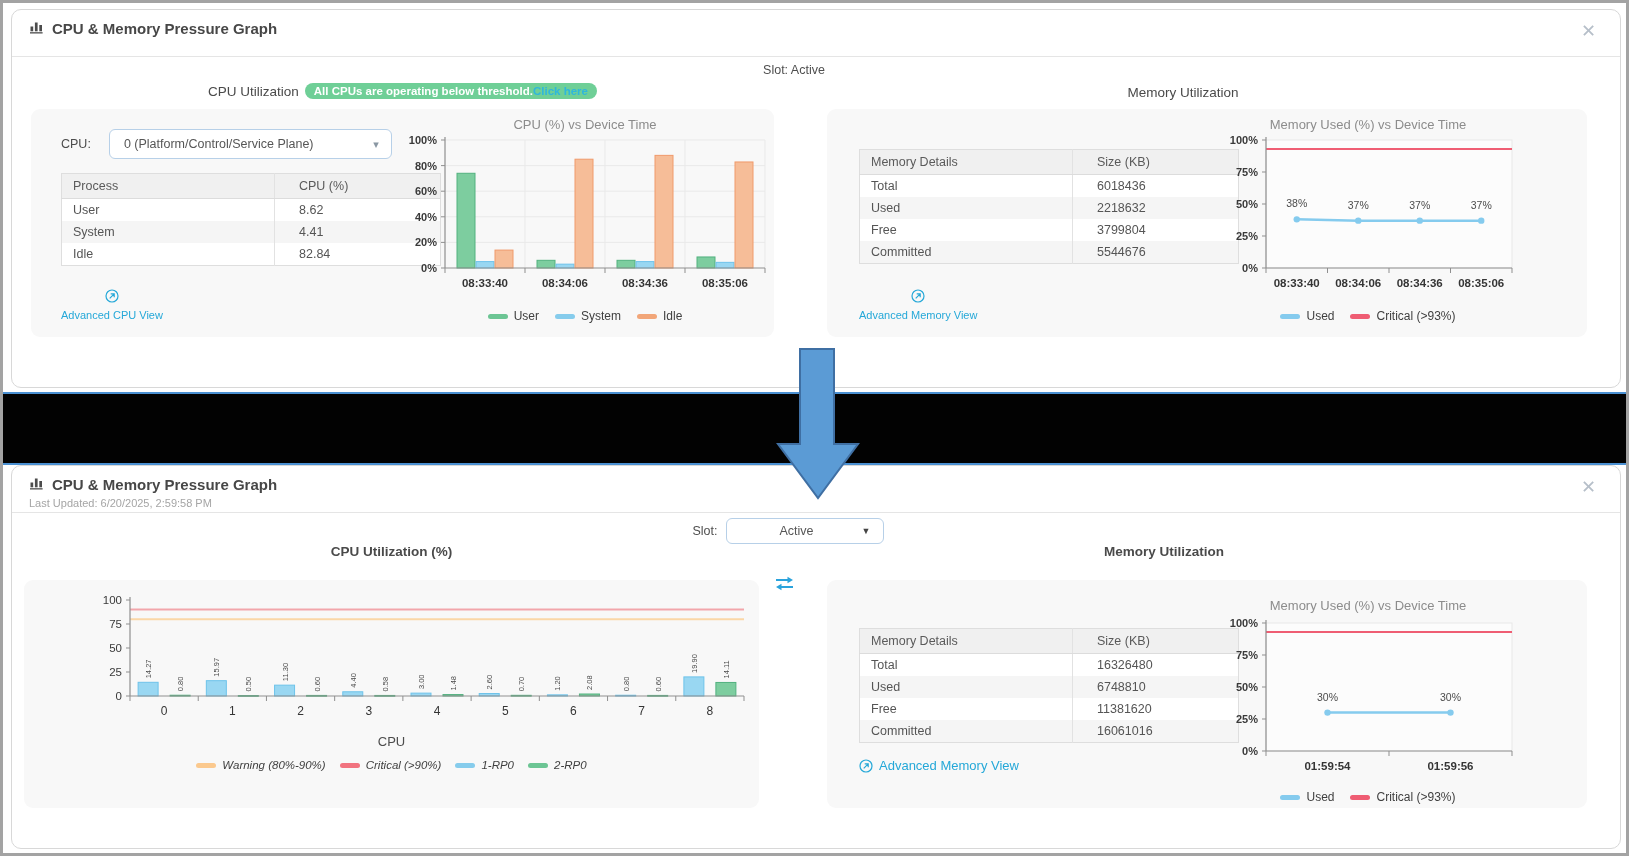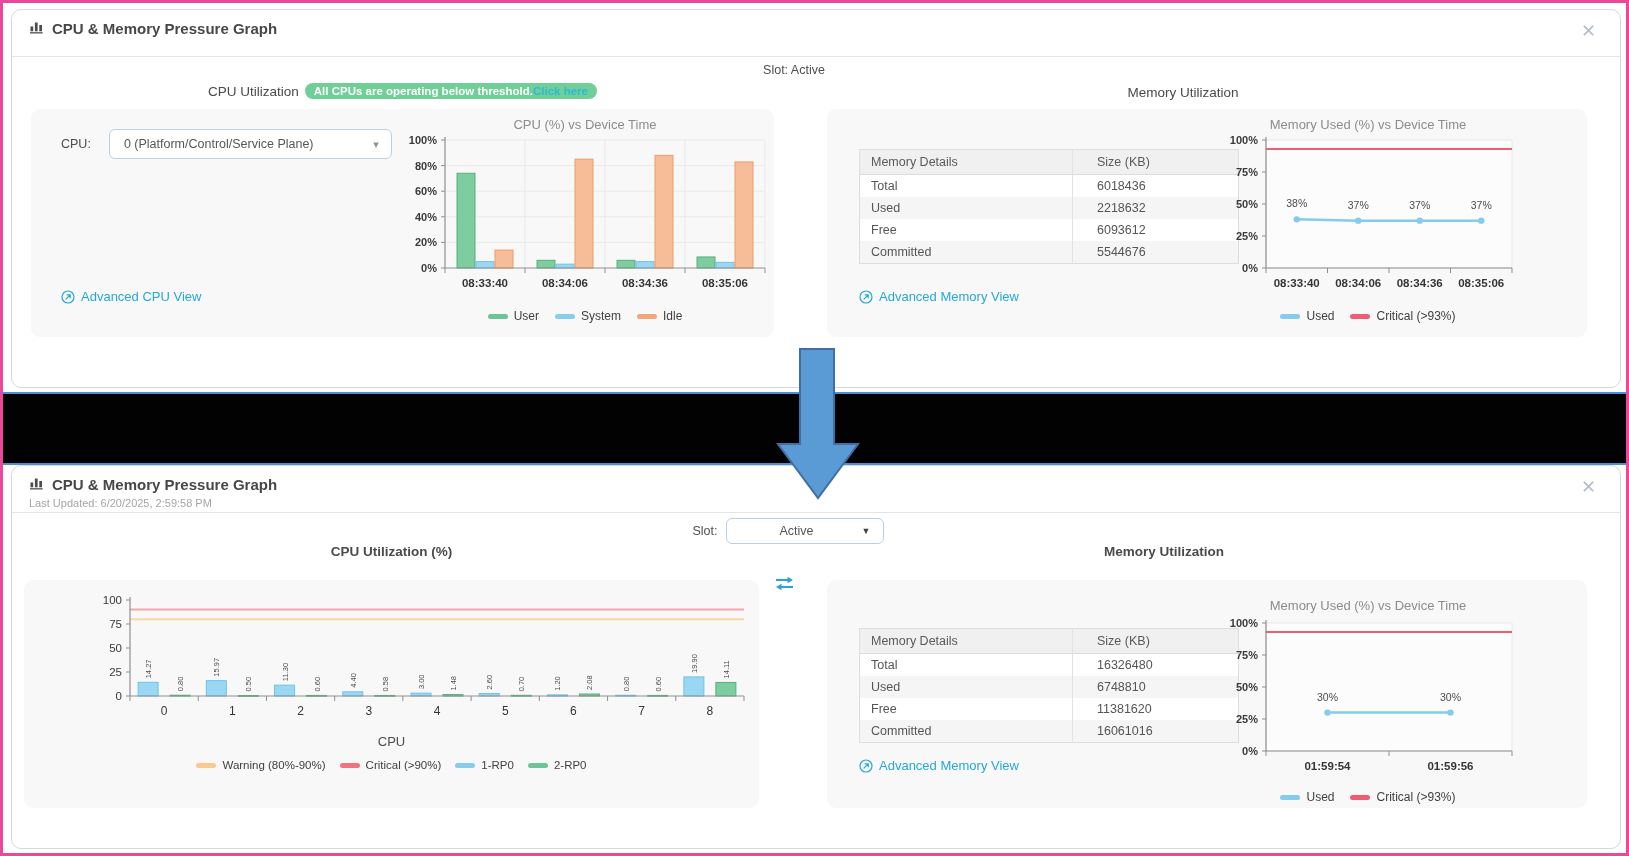--- a/index.html
+++ b/index.html
@@ -1,17 +1,17 @@
 <!DOCTYPE html>
 <html><head>
 <meta charset="utf-8">
 <style>
   html,body{margin:0;padding:0;background:#fff;}
   body{width:1629px;height:856px;font-family:"Liberation Sans",sans-serif;}
-  #screen{position:relative;width:1629px;height:856px;box-sizing:border-box;border:3px solid #ec4899;background:#fff;overflow:hidden;}
+  #screen{position:relative;width:1629px;height:856px;box-sizing:border-box;border:3px solid #a3a3a3;background:#fff;overflow:hidden;}
   .panel{position:absolute;left:8px;width:1610px;background:#fff;border:1px solid #d8d8d8;border-radius:10px;box-sizing:border-box;}
   #panel-top{top:6px;height:379px;}
   #panel-bottom{top:462px;height:384px;z-index:2;}
   .phead{position:relative;height:47px;border-bottom:1px solid #e5e5e5;box-sizing:border-box;padding:9px 0 0 17px;}
   .ptitle-row{display:flex;align-items:center;gap:7px;}
   .ptitle{font-size:15px;font-weight:700;color:#474747;}
   .pupdated{font-size:11px;color:#a5a5a5;margin-top:3px;}
   .close{position:absolute;top:12px;right:24px;background:none;border:none;padding:0;font-size:18px;line-height:1;color:#b6bfc9;cursor:pointer;font-family:inherit;}
   .slot-static{text-align:center;margin-top:6px;font-size:12.5px;color:#4f4f4f;transform:translateX(-22px);}
   .sec-titles{position:absolute;top:73px;left:19px;right:0;}
@@ -28,21 +28,21 @@
   .select{position:relative;background:#fff;border:1px solid #b7d0e8;border-radius:6px;height:30px;width:283px;display:flex;align-items:center;box-sizing:border-box;padding:0 30px 0 14px;font-size:12.5px;color:#565656;cursor:pointer;}
   .caret{position:absolute;right:12px;top:50%;transform:translateY(-50%);font-size:11px;color:#8a97a3;}
   .dtable{border-collapse:collapse;background:#fff;font-size:12.5px;color:#555;border:1px solid #dedede;}
   .dtable th{background:#f0f0f0;text-align:left;font-weight:400;color:#5a5a5a;padding:5px 11px;border-bottom:1px solid #dcdcdc;}
   .dtable td{padding:4px 11px;}
   .dtable th:first-child,.dtable td:first-child{border-right:1px solid #e2e2e2;width:190px;}
   .dtable th:last-child,.dtable td:last-child{width:130px;padding-left:24px;}
   .dtable tbody tr:nth-child(even){background:#f5f5f5;}
   .t-proc{position:absolute;left:30px;top:64px;}
   .t-mem{position:absolute;left:32px;top:40px;}
-  .adv{position:absolute;left:30px;top:180px;display:inline-flex;align-items:center;gap:6px;font-size:13px;color:#25a8d8;text-decoration:none;cursor:pointer;}
+  .adv{position:absolute;left:30px;top:180px;display:inline-flex;align-items:center;gap:6px;font-size:11px;color:#25a8d8;text-decoration:none;cursor:pointer;flex-direction:column;}
   .t-mem ~ .adv{left:32px;}
   .chart-block{display:flex;flex-direction:column;align-items:center;}
   .cb-topcpu{position:absolute;left:368px;top:0;width:372px;}
   .cb-topmem{position:absolute;right:64px;top:0;width:310px;}
   .chart-title{font-size:13px;color:#8c8c8c;margin:8px 0 2px;white-space:nowrap;}
   .legend{display:flex;justify-content:center;align-items:center;gap:16px;margin-top:3px;font-size:12px;color:#3f3f3f;}
   .legend .litem{display:inline-flex;align-items:center;cursor:pointer;}
   .legend .sw{display:inline-block;width:20px;height:5px;border-radius:2.5px;margin-right:6px;}
   .band{position:absolute;left:0;right:0;top:389px;height:73px;background:#020202;border-top:2px solid #4a90d2;border-bottom:2px solid #4a90d2;box-sizing:border-box;z-index:1;}
   .arrow{position:absolute;left:771px;top:345px;z-index:10;}
@@ -52,21 +52,21 @@
   .slot-select .caret{font-size:9px;color:#444;}
   .sec2-left{position:absolute;top:78px;left:12px;width:735px;text-align:center;font-size:13.5px;font-weight:700;color:#4a4a4a;}
   .sec2-right{position:absolute;top:78px;left:772px;width:760px;text-align:center;font-size:13.5px;font-weight:700;color:#4a4a4a;}
   .swap{position:absolute;top:110px;left:763px;cursor:pointer;}
   .cards2{position:absolute;top:114px;left:12px;}
   .card-cpu-bot{left:0;top:0;width:735px;height:228px;box-sizing:border-box;padding-top:6px;}
   .card-mem-bot{left:803px;top:0;width:760px;height:228px;}
   .cb-botcpu{width:735px;}
   .cb-botmem{position:absolute;right:64px;top:0;width:310px;}
   .xlabel{font-size:13px;color:#4c4c4c;margin-top:2px;}
-  .cb-botcpu .legend{margin-top:10px;font-size:11.5px;gap:14px;}
+  .cb-botcpu .legend{margin-top:10px;font-size:11.5px;gap:14px;font-style:italic;}
   .t-mem-b{position:absolute;left:32px;top:48px;}
   .adv-b{position:absolute;left:32px;top:178px;display:inline-flex;align-items:center;gap:6px;font-size:13px;color:#25a8d8;text-decoration:none;cursor:pointer;}
   svg text{font-family:"Liberation Sans",sans-serif;}
 </style>
 </head>
 <body>
 
 <div id="screen">
 
   <section class="panel" id="panel-top">
@@ -105,20 +105,42 @@
     <div class="cards">
 
       <div class="card card-cpu-top">
         <div class="cpu-row">
           <label>CPU:</label>
           <div class="select">
             <span class="val">0 (Platform/Control/Service Plane)</span>
             <span class="caret">▾</span>
           </div>
         </div>
+        <table class="dtable t-proc">
+            <thead>
+              <tr>
+                <th>Process</th>
+                <th>CPU (%)</th>
+              </tr>
+            </thead>
+            <tbody>
+              <tr>
+                <td>User</td>
+                <td>8.62</td>
+              </tr>
+              <tr>
+                <td>System</td>
+                <td>4.41</td>
+              </tr>
+              <tr>
+                <td>Idle</td>
+                <td>82.84</td>
+              </tr>
+            </tbody>
+          </table>
         <a class="adv">
           <svg width="14" height="14" viewBox="0 0 14 14">
               <circle cx="7" cy="7" r="6" fill="none" stroke="#25a8d8" stroke-width="1.2"></circle>
               <path d="M4.7 9.3 L9.2 4.8 M5.7 4.8 H9.2 V8.3" fill="none" stroke="#25a8d8" stroke-width="1.2"></path>
             </svg>
           <span>Advanced CPU View</span>
         </a>
         <div class="chart-block cb-topcpu">
           <div class="chart-title">CPU (%) vs Device Time</div>
           <div class="chart"><svg width="372" height="168" viewBox="0 0 372 168">
@@ -196,21 +218,21 @@
               <tr>
                 <td>Total</td>
                 <td>6018436</td>
               </tr>
               <tr>
                 <td>Used</td>
                 <td>2218632</td>
               </tr>
               <tr>
                 <td>Free</td>
-                <td>6093612</td>
+                <td>3799804</td>
               </tr>
               <tr>
                 <td>Committed</td>
                 <td>5544676</td>
               </tr>
             </tbody>
           </table>
         <a class="adv" style="left:32px">
           <svg width="14" height="14" viewBox="0 0 14 14">
               <circle cx="7" cy="7" r="6" fill="none" stroke="#25a8d8" stroke-width="1.2"></circle>

